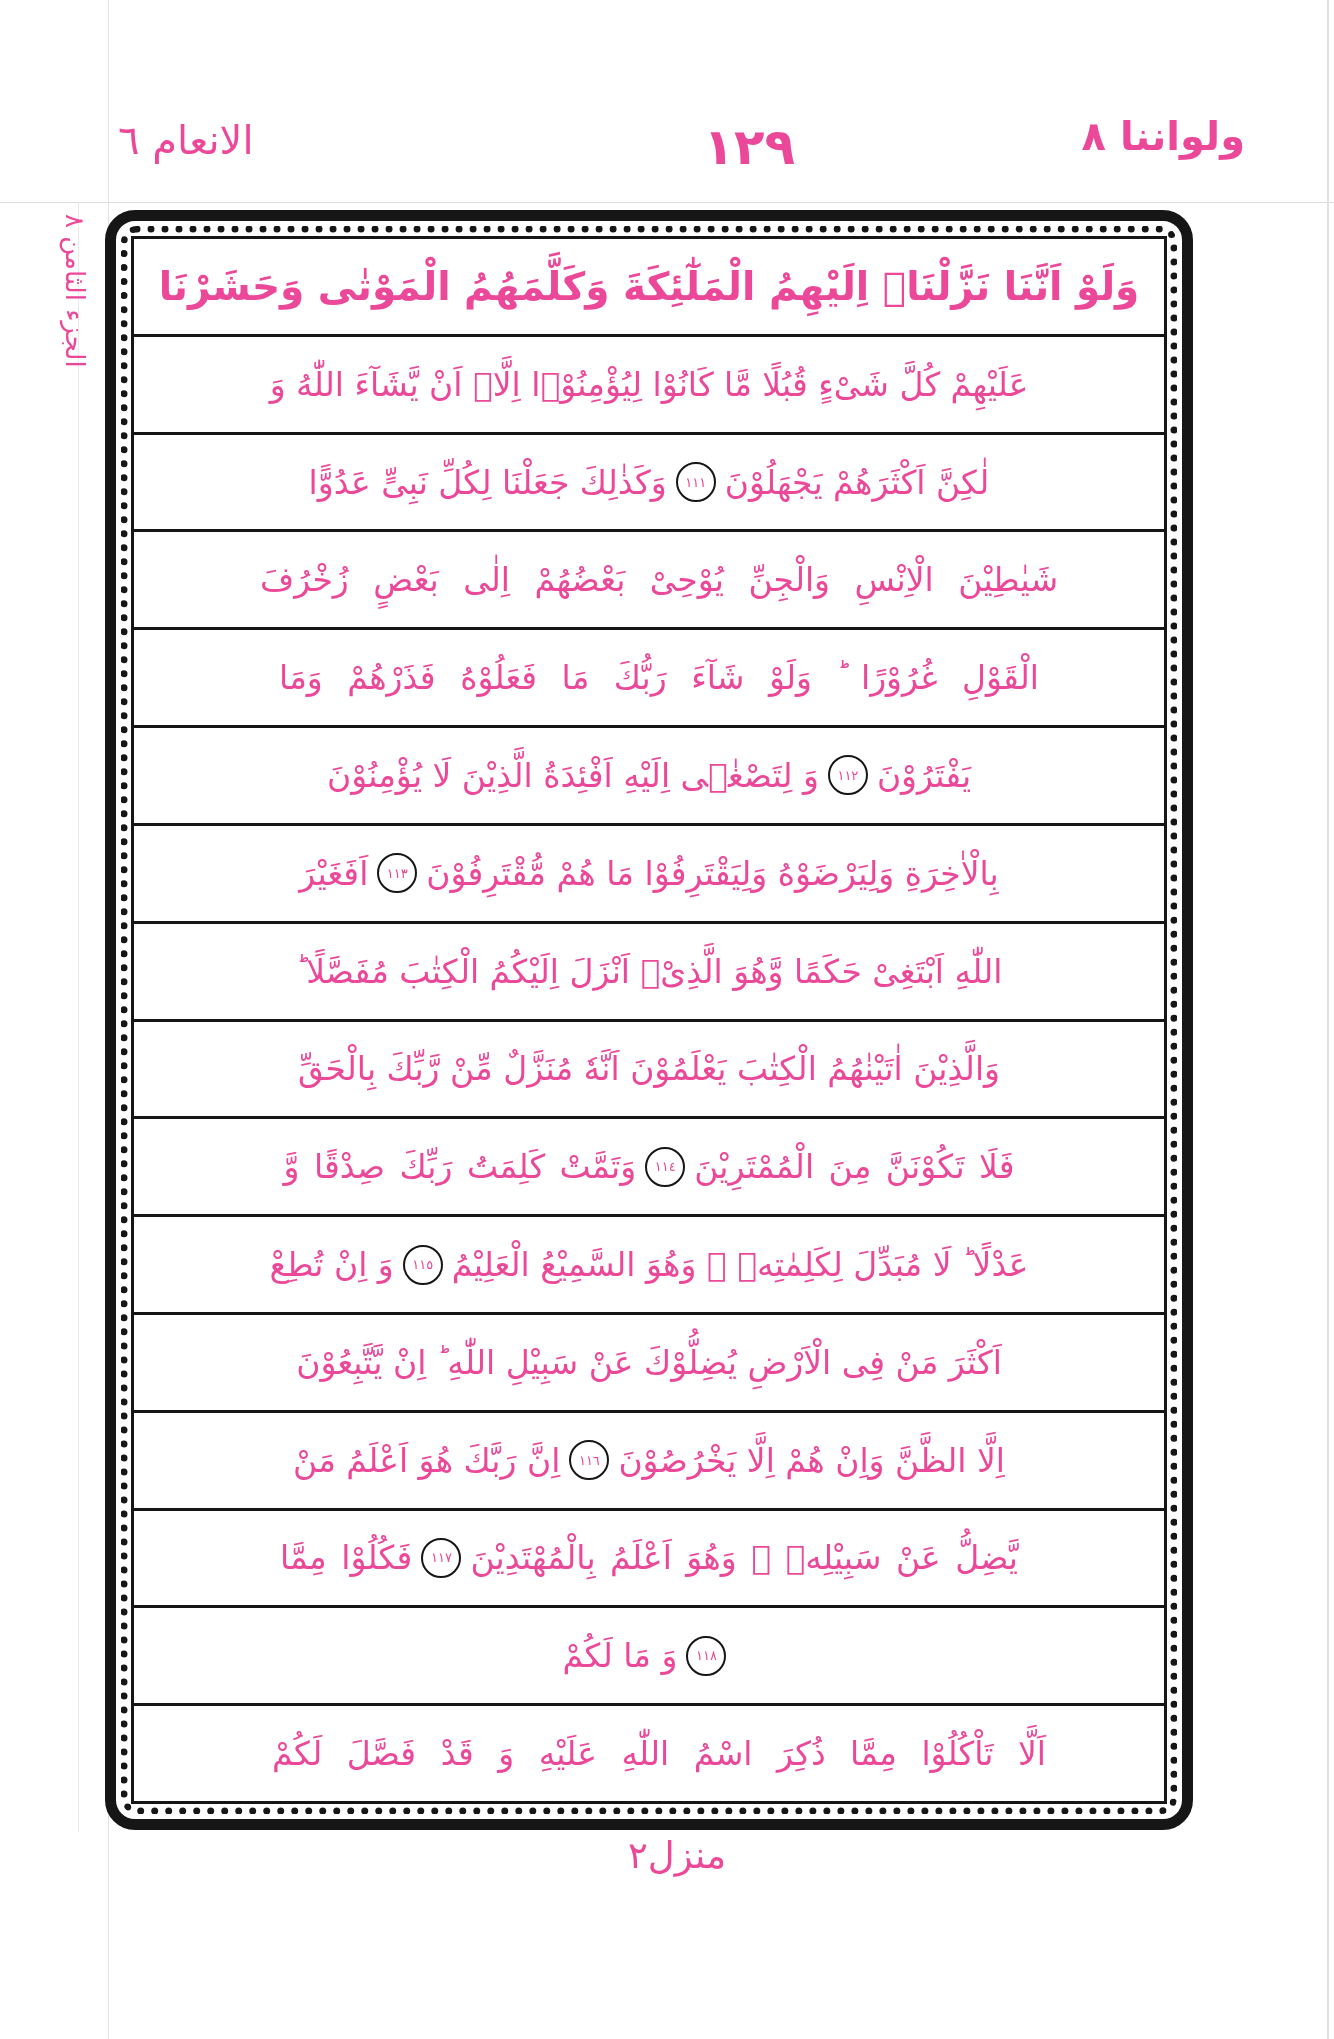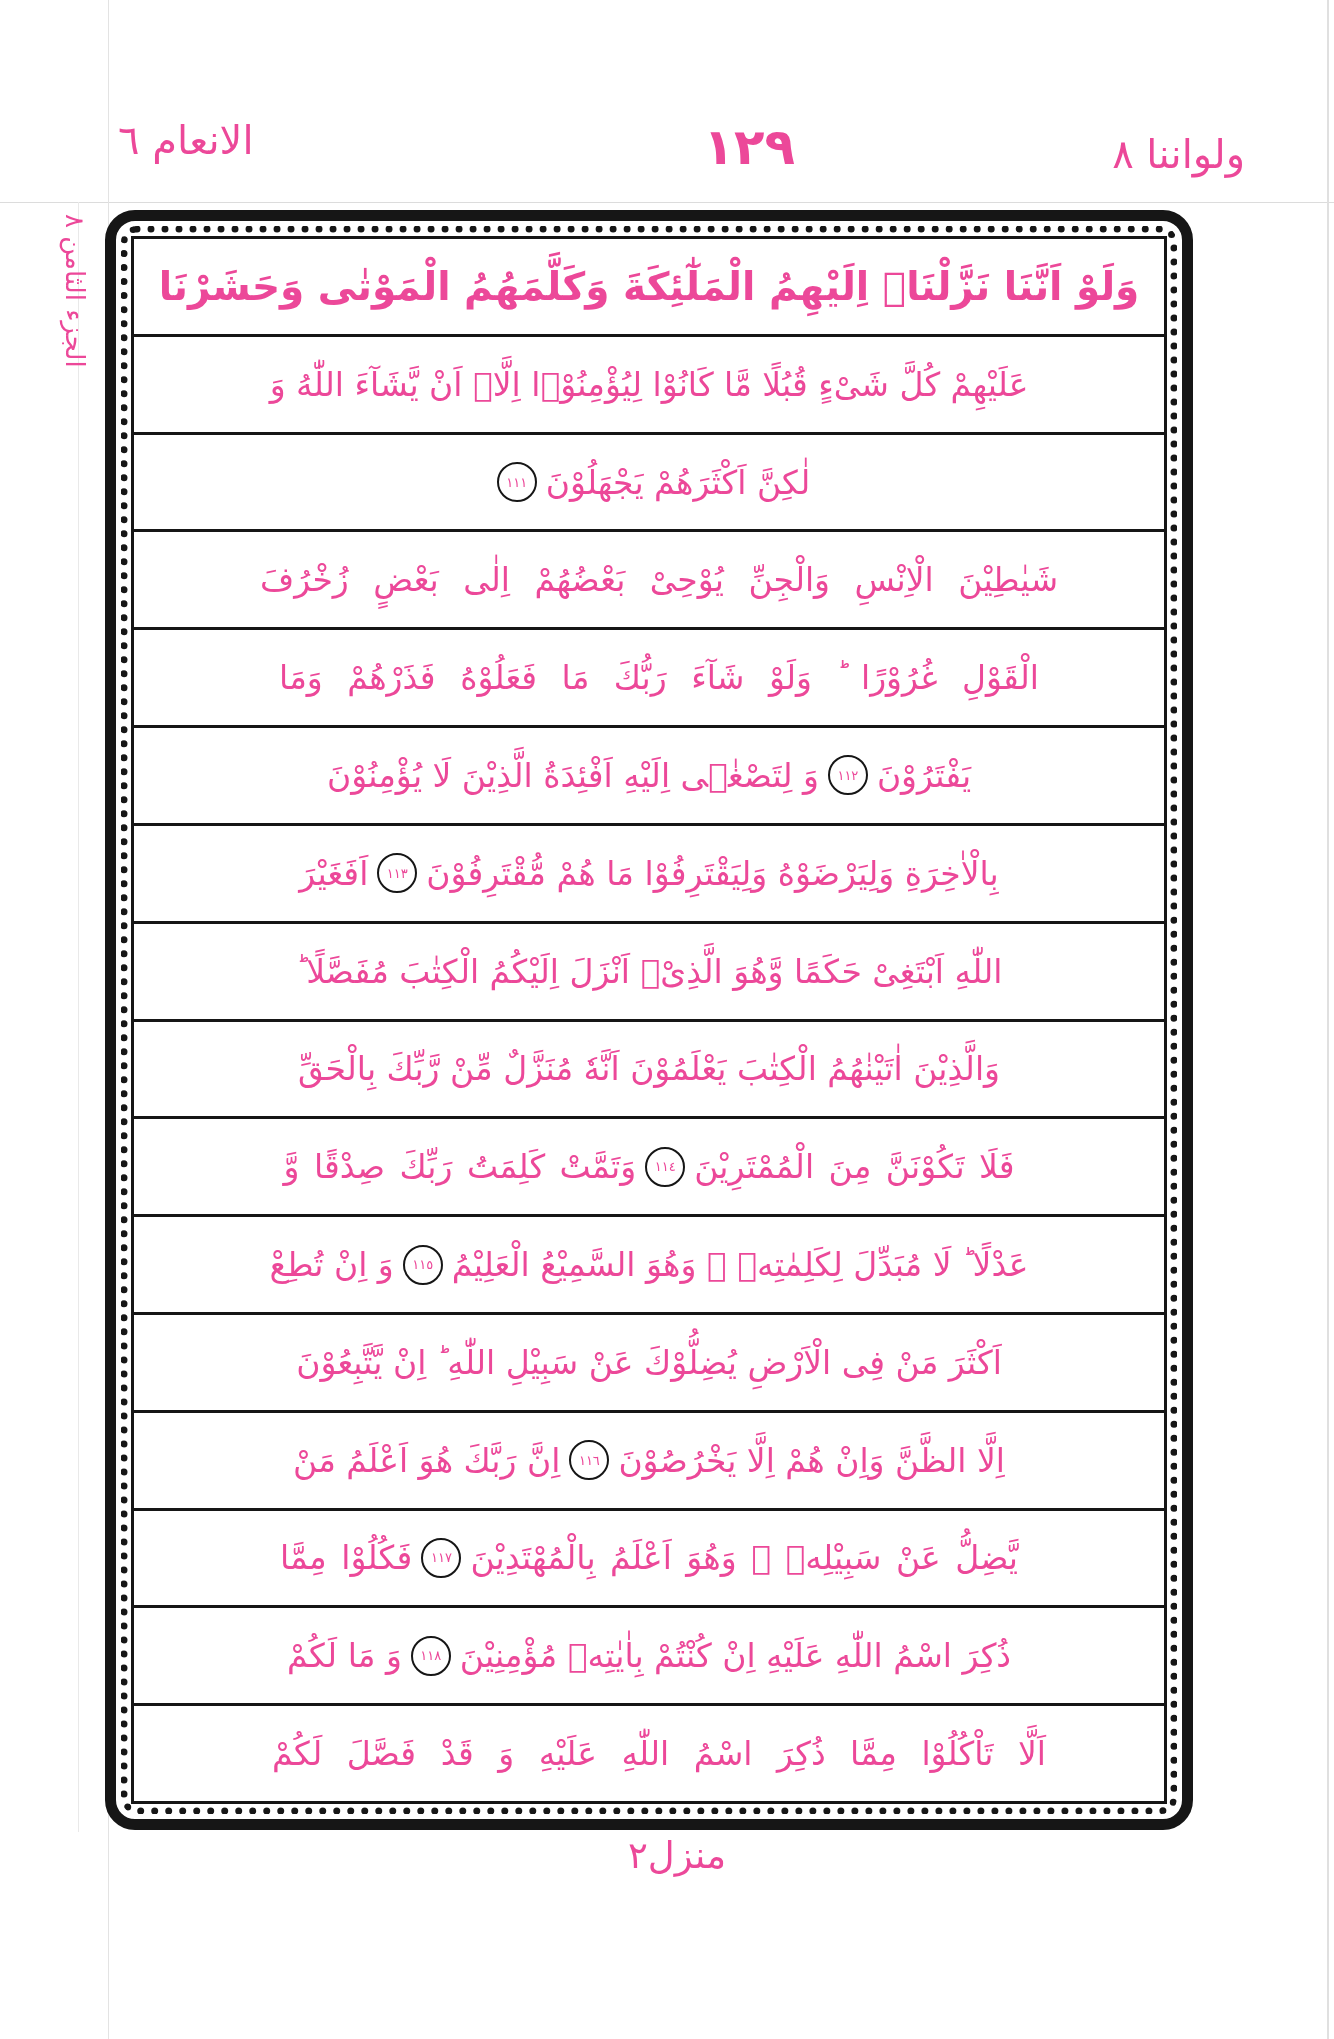--- a/index.html
+++ b/index.html
@@ -10,21 +10,21 @@
   }
   
   .faint-h{position:absolute;left:0;top:202px;width:1334px;height:1px;background:#dcdcdc;}
   .faint-v-top{position:absolute;left:108px;top:0;width:1px;height:2039px;background:#e3e3e3;}
   .faint-v-margin{position:absolute;left:78px;top:202px;width:1px;height:1630px;background:#e9e9e9;}
   .faint-v-right{position:absolute;left:1327px;top:0;width:2px;height:2039px;background:#e0e0e0;}
 
   
   .header-surah{position:absolute;left:118px;top:116px;font-size:40px;line-height:1.2;white-space:nowrap;}
   .header-page{position:absolute;left:655px;top:120px;width:140px;text-align:right;font-size:50px;font-weight:bold;line-height:1.1;}
-  .header-juz{position:absolute;right:89px;top:130px;font-size:40px;line-height:1.2;white-space:nowrap;direction:rtl;}
+  .header-juz{position:absolute;right:89px;top:112px;font-size:40px;line-height:1.2;white-space:nowrap;direction:rtl;font-weight:bold;}
 
   
   .margin-juz{
     position:absolute;left:94px;top:214px;width:250px;height:38px;
     transform:rotate(90deg);transform-origin:0 0;
     font-size:26px;direction:rtl;text-align:left;white-space:nowrap;line-height:38px;
   }
 
   
   .frame{
@@ -80,20 +80,21 @@
       <div class="frame-inner">
           <div class="qrow">
             <span>وَلَوْ اَنَّنَا نَزَّلْنَاۤ اِلَیْهِمُ الْمَلٰٓئِكَةَ وَكَلَّمَهُمُ الْمَوْتٰى وَحَشَرْنَا</span>
           </div>
           <div class="qrow">
             <span>عَلَیْهِمْ كُلَّ شَیْءٍ قُبُلًا مَّا كَانُوْا لِیُؤْمِنُوْۤا اِلَّاۤ اَنْ یَّشَآءَ اللّٰهُ وَ</span>
           </div>
           <div class="qrow">
             <span>لٰكِنَّ اَكْثَرَهُمْ یَجْهَلُوْنَ</span>
             <span class="ayah-circle">١١١</span>
+            <span>وَكَذٰلِكَ جَعَلْنَا لِكُلِّ نَبِیٍّ عَدُوًّا</span>
           </div>
           <div class="qrow">
             <span>شَیٰطِیْنَ الْاِنْسِ وَالْجِنِّ یُوْحِیْ بَعْضُهُمْ اِلٰى بَعْضٍ زُخْرُفَ</span>
           </div>
           <div class="qrow">
             <span>الْقَوْلِ غُرُوْرًا ؕ وَلَوْ شَآءَ رَبُّكَ مَا فَعَلُوْهُ فَذَرْهُمْ وَمَا</span>
           </div>
           <div class="qrow">
             <span>یَفْتَرُوْنَ</span>
             <span class="ayah-circle">١١٢</span>
@@ -127,21 +128,20 @@
             <span>اِلَّا الظَّنَّ وَاِنْ هُمْ اِلَّا یَخْرُصُوْنَ</span>
             <span class="ayah-circle">١١٦</span>
             <span>اِنَّ رَبَّكَ هُوَ اَعْلَمُ مَنْ</span>
           </div>
           <div class="qrow">
             <span>یَّضِلُّ عَنْ سَبِیْلِهٖ ۚ وَهُوَ اَعْلَمُ بِالْمُهْتَدِیْنَ</span>
             <span class="ayah-circle">١١٧</span>
             <span>فَكُلُوْا مِمَّا</span>
           </div>
           <div class="qrow">
-            <span>ذُكِرَ اسْمُ اللّٰهِ عَلَیْهِ اِنْ كُنْتُمْ بِاٰیٰتِهٖ مُؤْمِنِیْنَ</span>
             <span class="ayah-circle">١١٨</span>
             <span>وَ مَا لَكُمْ</span>
           </div>
           <div class="qrow">
             <span>اَلَّا تَاْكُلُوْا مِمَّا ذُكِرَ اسْمُ اللّٰهِ عَلَیْهِ وَ قَدْ فَصَّلَ لَكُمْ</span>
           </div>
         </div>
     </div>
   </div>
 

